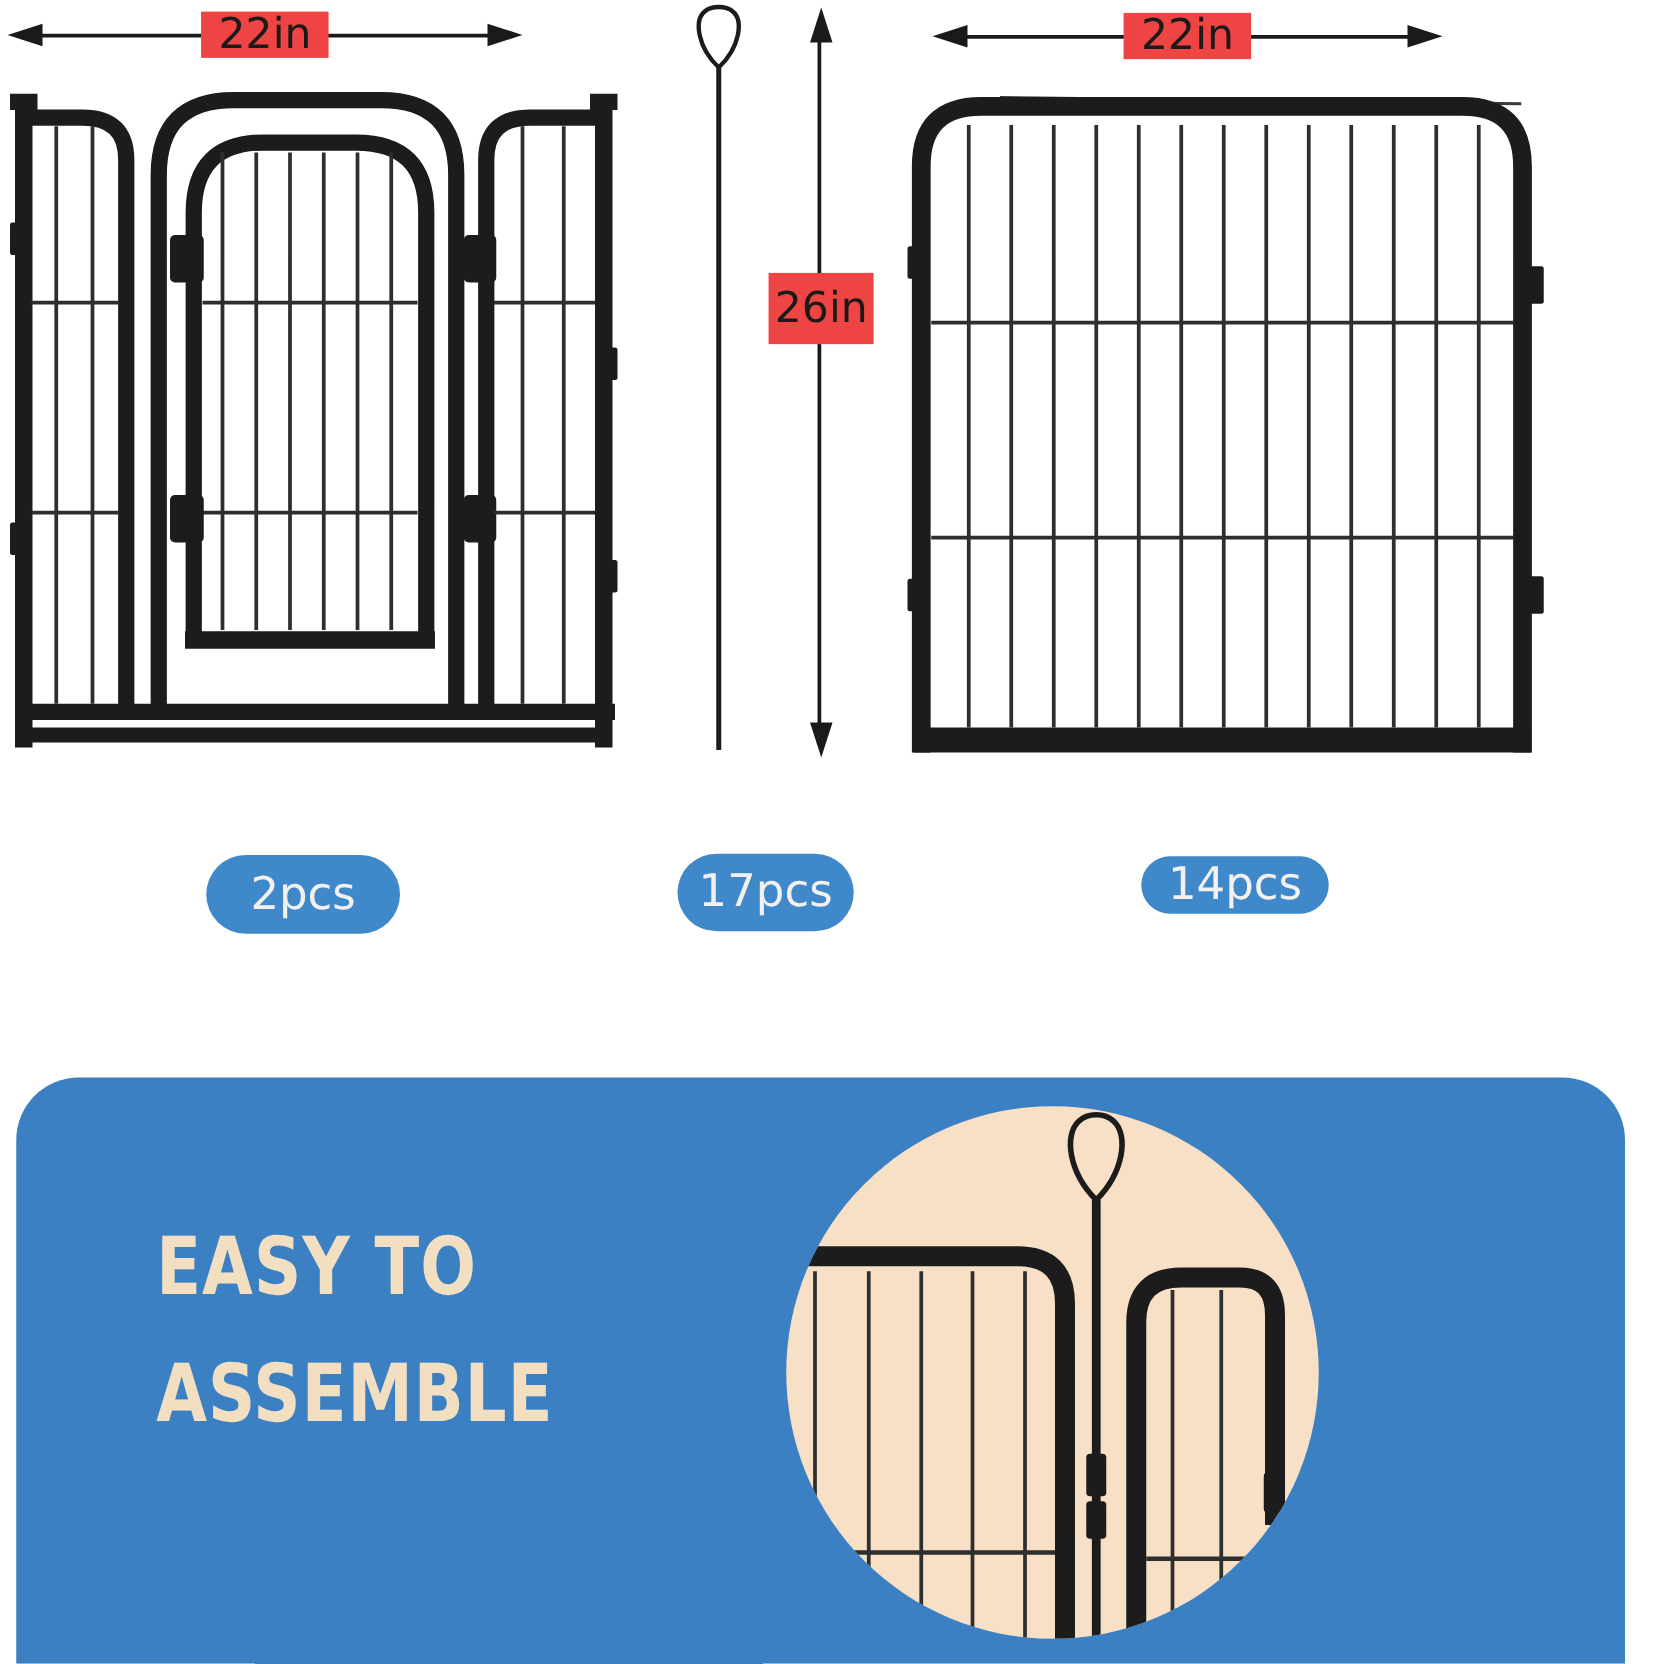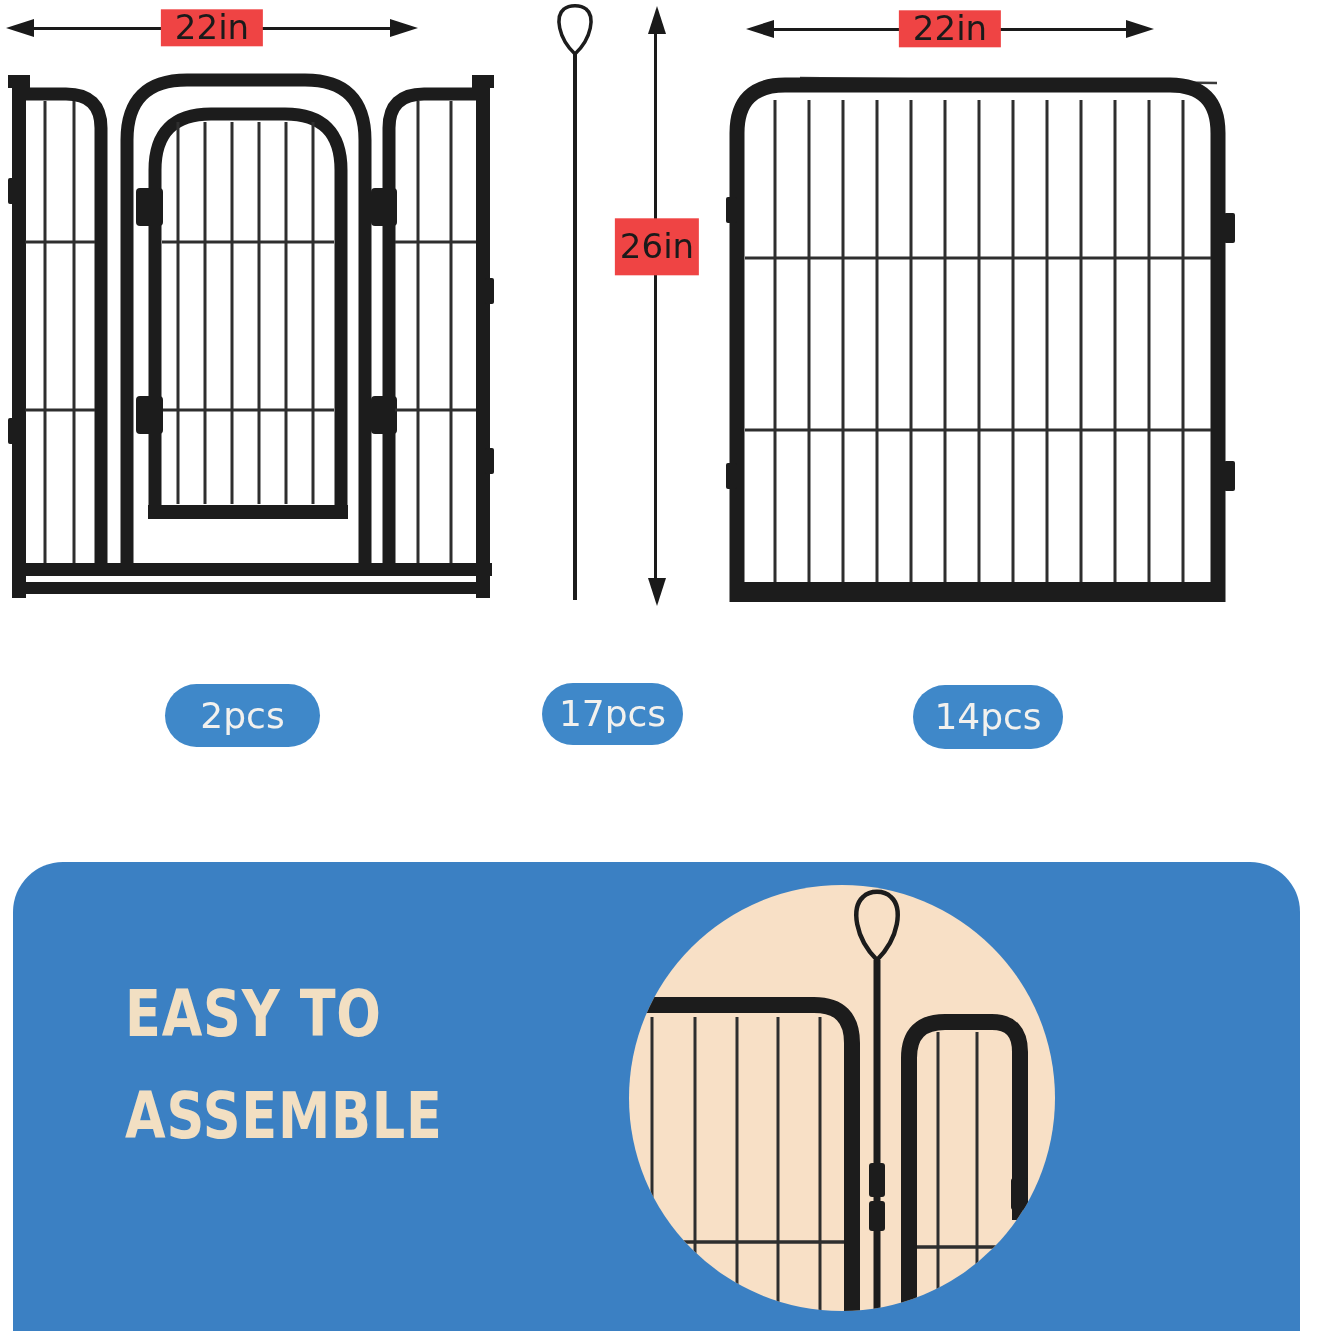--- a/index.html
+++ b/index.html
@@ -129,21 +129,21 @@
     <span class="dim-label">22in</span>
   </div>
 
 
   <div class="badge" style="left:165px;top:684px;width:155px;height:63px;">
     <span>2pcs</span>
   </div>
   <div class="badge" style="left:542px;top:683px;width:141px;height:62px;">
     <span>17pcs</span>
   </div>
-  <div class="badge" style="left:913px;top:685px;width:150px;height:64px;">
+  <div class="badge" style="left:913px;top:685px;width:150px;height:46px;">
     <span>14pcs</span>
   </div>
 
   <div class="banner">
     <div class="banner-text banner-line1">EASY TO</div>
     <div class="banner-text banner-line2">ASSEMBLE</div>
 
     <svg class="inset" width="430" height="438" viewBox="0 0 430 438">
       <defs>
         <clipPath id="insetClip">

